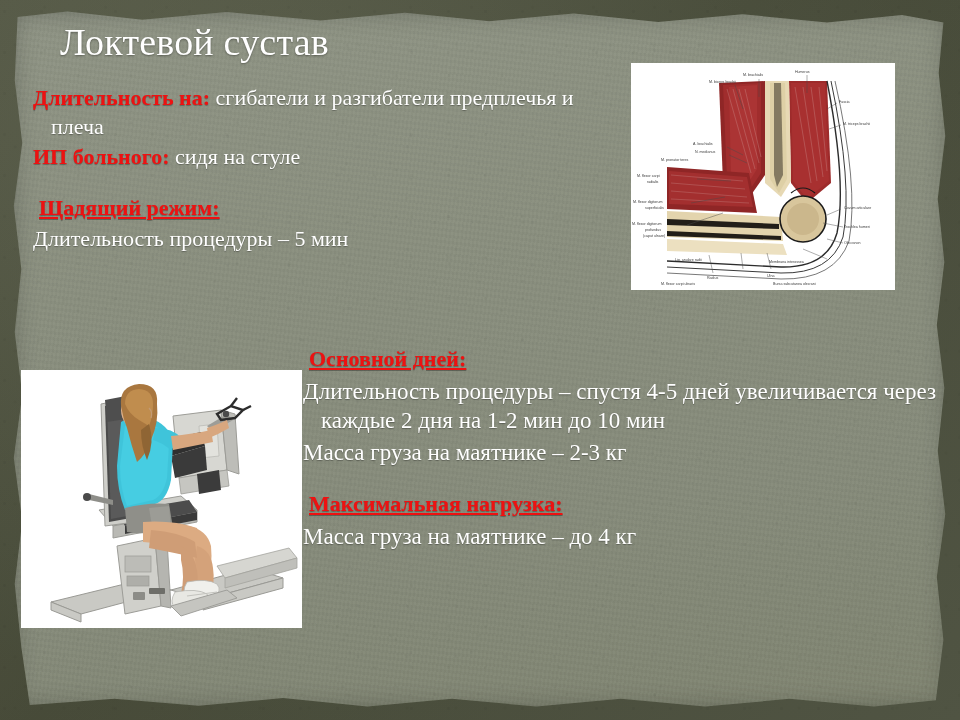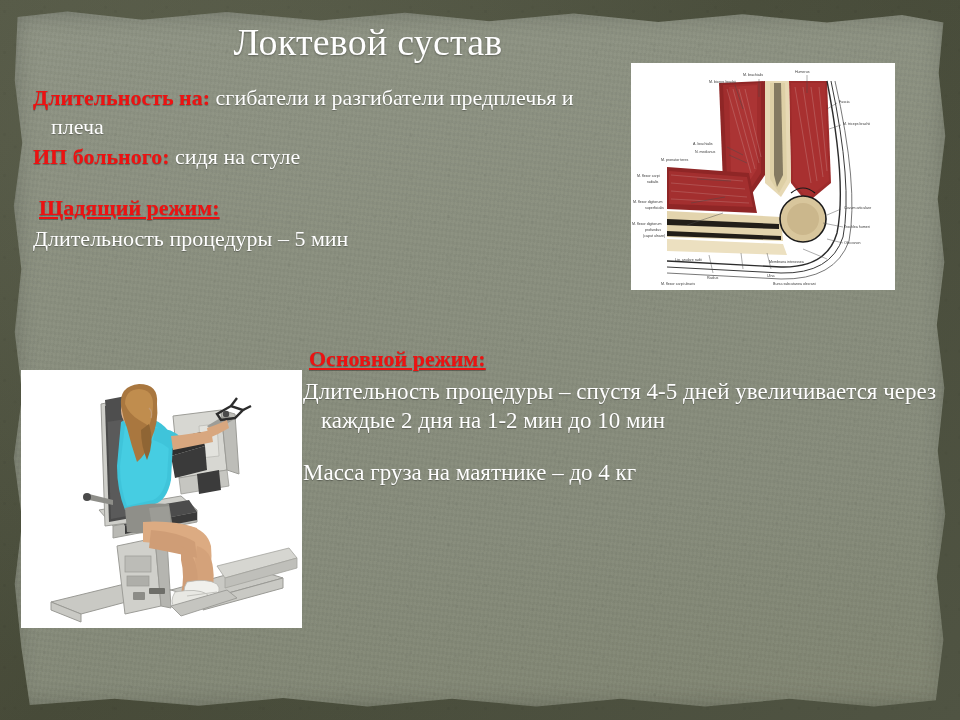--- a/index.html
+++ b/index.html
@@ -53,22 +53,21 @@
       radial-gradient(circle at 12% 28%, rgba(0,0,0,.10) 0 1px, transparent 2px),
       radial-gradient(circle at 47% 61%, rgba(0,0,0,.09) 0 1px, transparent 2px),
       radial-gradient(circle at 73% 17%, rgba(0,0,0,.08) 0 1px, transparent 2px),
       radial-gradient(circle at 88% 77%, rgba(0,0,0,.09) 0 1px, transparent 2px),
       radial-gradient(circle at 31% 88%, rgba(0,0,0,.08) 0 1px, transparent 2px);
     background-size:37px 41px,53px 47px,61px 43px,44px 59px,49px 51px;
   }
 
   
   #title{
-    position:absolute;left:48px;top:22px;width:640px;
-    text-align:center;
+    position:absolute;left:60px;top:22px;width:640px;
     font-size:38px;line-height:1.1;color:#ffffff;
     letter-spacing:.2px;
     text-shadow:0 1px 2px rgba(0,0,0,.35);
   }
 
   
   .txt{position:absolute;color:#ffffff;font-size:22px;line-height:1.30;
        text-shadow:0 1px 1px rgba(0,0,0,.30);}
   .red{color:#ee1111;font-weight:bold;}
   .para{ text-indent:0; padding-left:18px; text-indent:-18px; margin:0 0 2px 0;}
@@ -311,18 +310,20 @@
       </g>
 
       <polygon points="150,236 206,220 216,228 160,246" fill="#c5c5c0" stroke="#9a9a95" stroke-width=".9"></polygon>
 
       <rect x="112" y="222" width="12" height="8" rx="1" fill="#8c8c87"></rect>
       <rect x="128" y="218" width="16" height="6" rx="1" fill="#6e6e69"></rect>
     </svg>
   </div>
 
   <div id="right-col" class="txt">
-    <p class="hdr red">Основной режим:</p>
+    <p class="hdr red">Основной дней:</p>
     <p class="para txt-line">Длительность процедуры – спустя 4-5 дней увеличивается через каждые 2 дня на 1-2 мин до 10 мин</p>
+    <p class="para txt-line">Масса груза на маятнике – 2-3 кг</p>
     <div class="gap"></div>
+    <p class="hdr red">Максимальная нагрузка:</p>
     <p class="para txt-line">Масса груза на маятнике – до 4 кг</p>
   </div>
 </div>
 
 </body></html>

